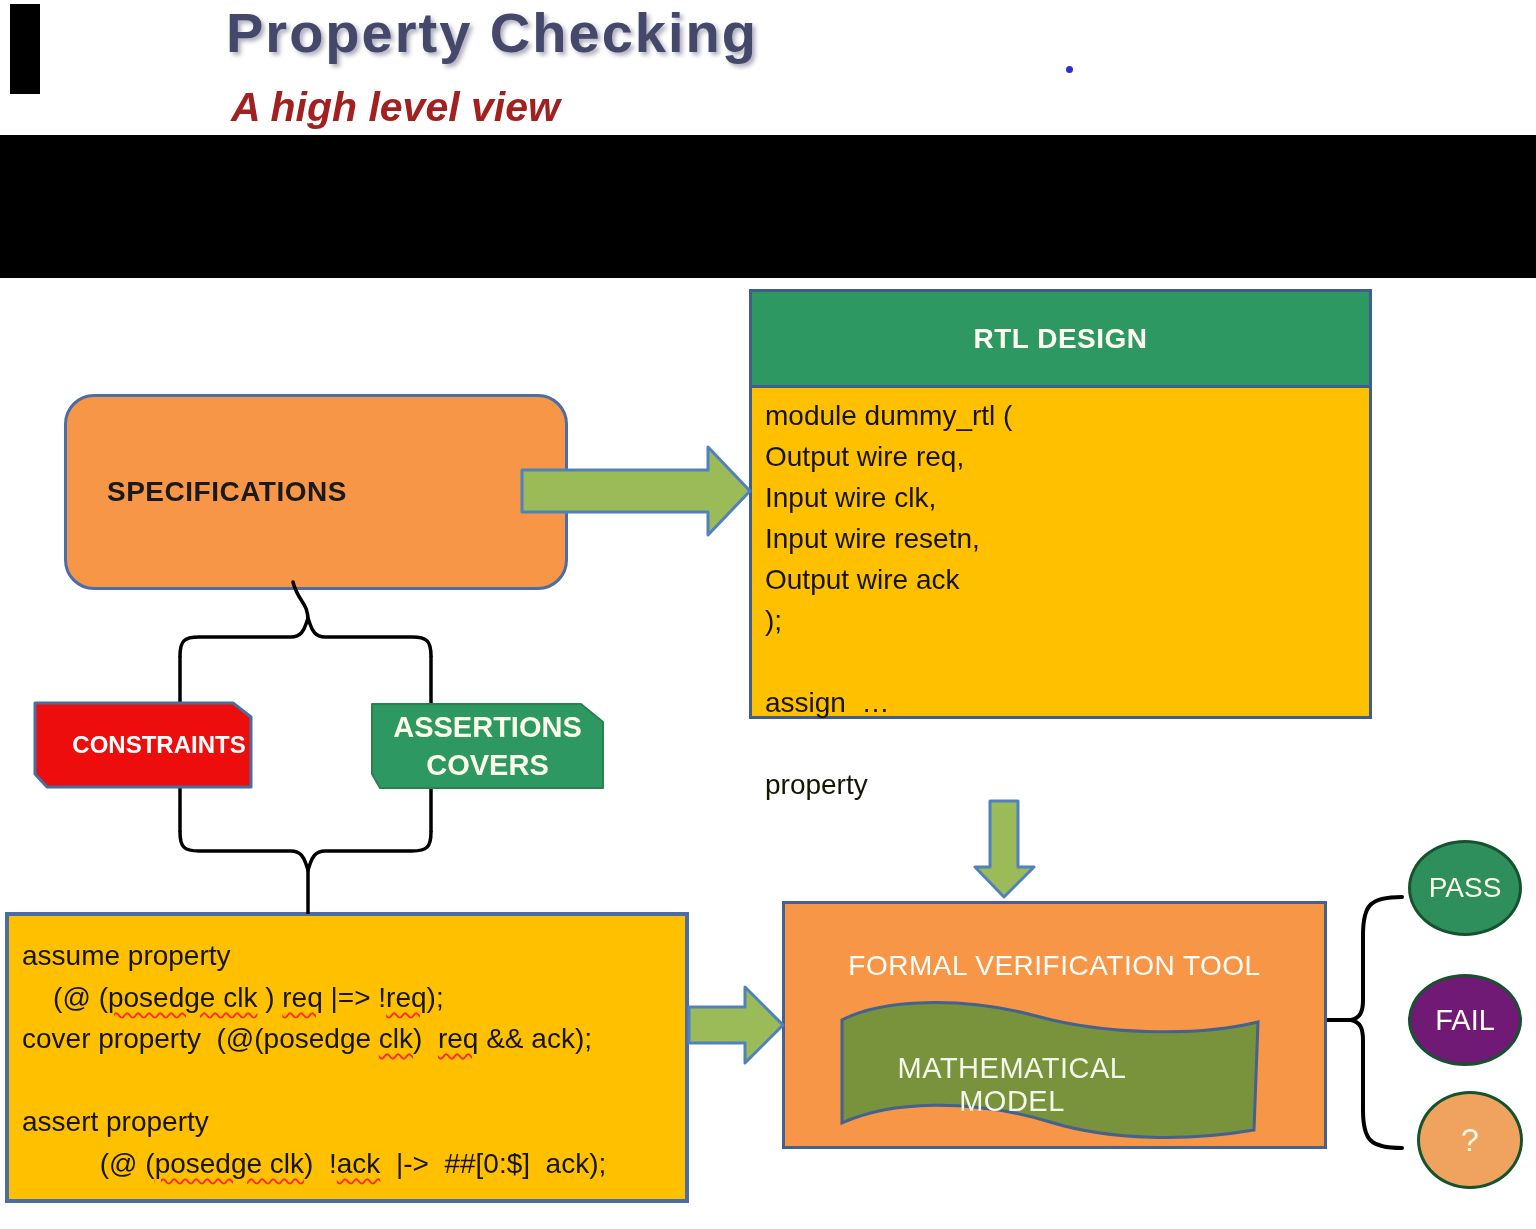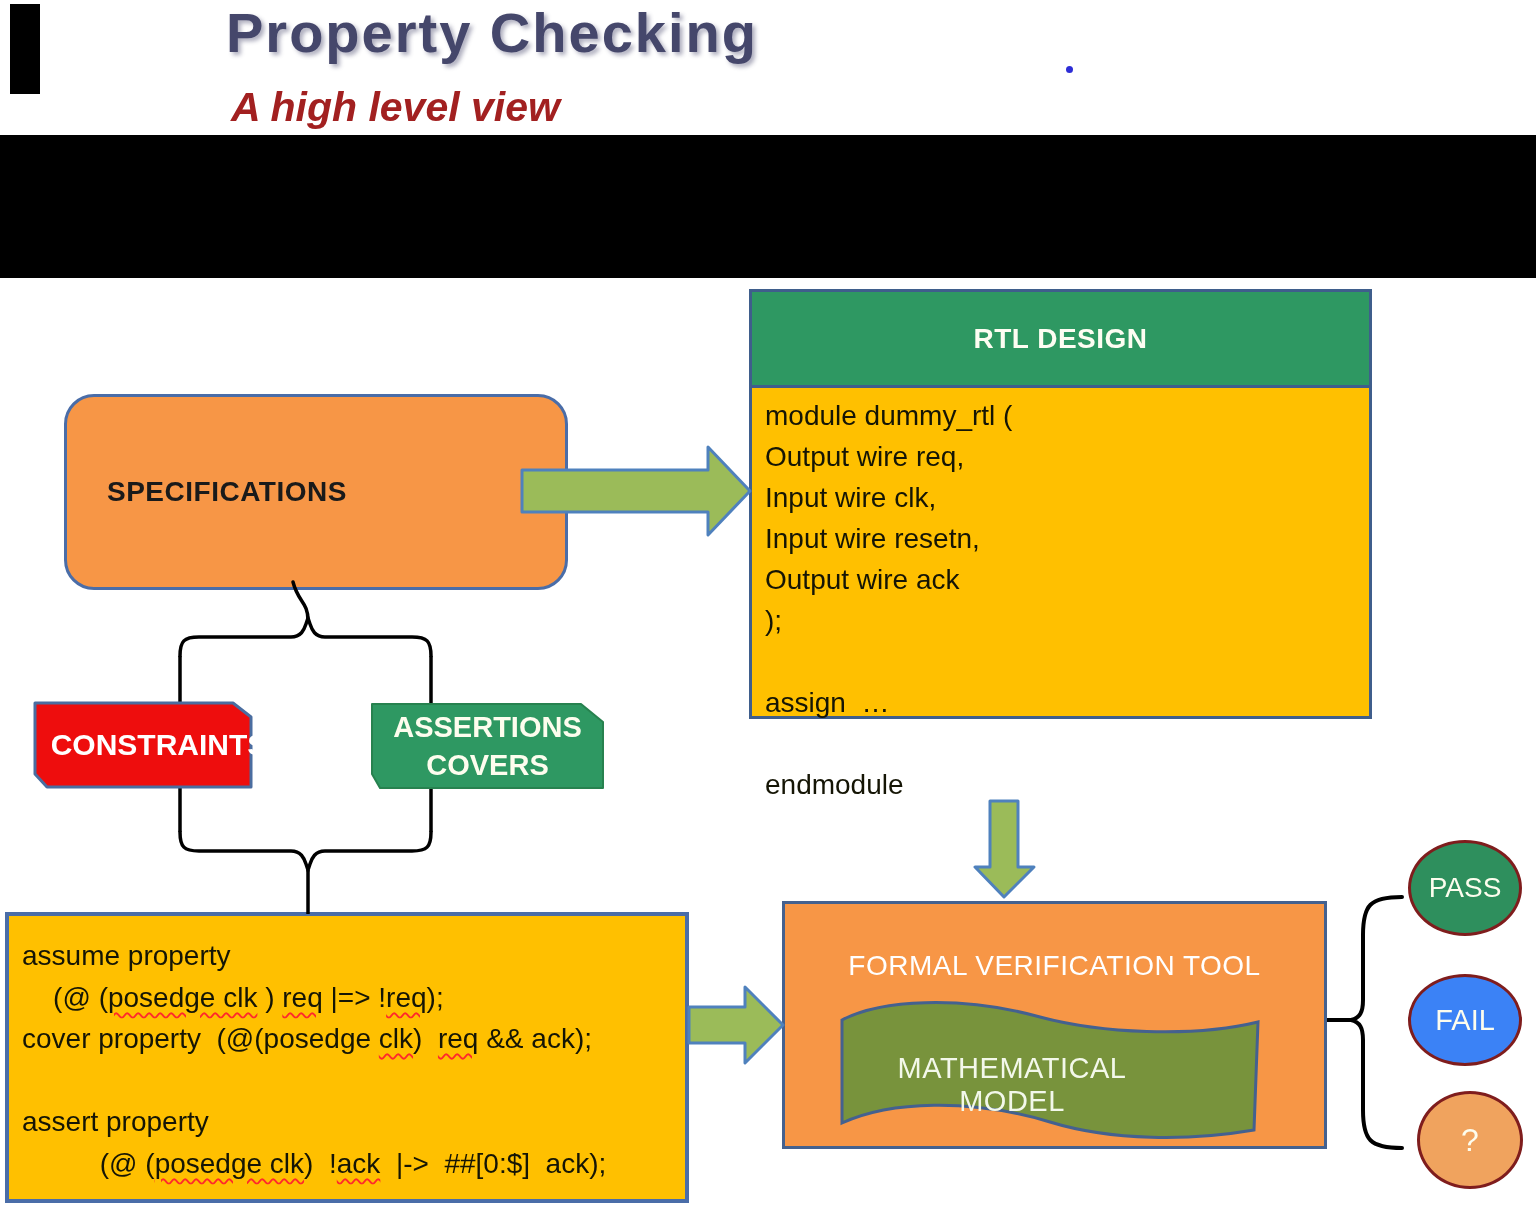--- a/index.html
+++ b/index.html
@@ -35,30 +35,30 @@
 
   .fvt-box{left:782px;top:901px;width:545px;height:248px;background:#F79646;border:3px solid #44618f;
            box-sizing:border-box;z-index:1;}
   .fvt-title{left:782px;top:950px;width:545px;text-align:center;font-size:28px;color:#ffffff;
              letter-spacing:0.5px;z-index:10;}
   .model-label{left:842px;top:1052px;width:340px;text-align:center;font-size:29px;color:#f3f8ea;
                letter-spacing:0.5px;z-index:10;}
 
   
   .constraints-label{left:35px;top:703px;width:248px;height:84px;display:flex;align-items:center;
-                     justify-content:center;font-size:30px;font-weight:600;color:#fff;z-index:10;}
+                     justify-content:center;font-size:24px;font-weight:600;color:#fff;z-index:10;}
   .assertions-label{left:372px;top:704px;width:231px;height:84px;display:flex;flex-direction:column;
                     align-items:center;justify-content:center;font-size:29px;font-weight:600;color:#fdfdee;
                     line-height:38px;z-index:10;}
 
   
-  .outcome{border-radius:50%;border:3px solid #7f1d1d;display:flex;align-items:center;justify-content:center;
+  .outcome{border-radius:50%;border:3px solid #14532d;display:flex;align-items:center;justify-content:center;
            color:#fdfdee;z-index:10;box-sizing:border-box;}
   .outcome-pass{left:1408px;top:840px;width:114px;height:96px;background:#2e8f5d;font-size:28px;}
-  .outcome-fail{left:1408px;top:974px;width:114px;height:92px;background:#3b82f6;font-size:29px;}
+  .outcome-fail{left:1408px;top:974px;width:114px;height:92px;background:#701a75;font-size:29px;}
   .outcome-q{left:1417px;top:1091px;width:106px;height:98px;background:#f0a35e;font-size:32px;}
 
   svg.overlay{position:absolute;left:0;top:0;z-index:5;pointer-events:none;}
 </style>
 </head>
 <body>
 
 <div id="stage">
 
   <div class="abs corner-mark"></div>
@@ -98,21 +98,21 @@
 
     <polygon points="35,703 233,703 251,717 251,787 47,787 35,774" fill="#ee0d0d" stroke="#4a6da0" stroke-width="3" stroke-linejoin="round"></polygon>
     <polygon points="372,704 581,704 603,722 603,788 380,788 372,774" fill="#2e9862" stroke="#27824f" stroke-width="2" stroke-linejoin="round"></polygon>
 
     <path d="M842,1020 C880,1000 960,995 1040,1017 C1100,1033 1192,1038 1258,1022 L1254,1130 C1190,1141 1112,1141 1050,1122 C970,1098 890,1101 842,1123 Z" fill="#78933c" stroke="#44618f" stroke-width="3"></path>
 
     <path d="M1327,1020 L1351,1020" fill="none" stroke="#000" stroke-width="4"></path>
     <path d="M1402,897 C1370,897 1363,905 1363,935 L1363,1000 C1363,1012 1360,1018 1351,1020 C1360,1022 1363,1028 1363,1040 L1363,1110 C1363,1140 1370,1148 1402,1148" fill="none" stroke="#000" stroke-width="4" stroke-linecap="round"></path>
   </svg>
 
-  <div class="abs rtl-code"><div>module dummy_rtl (</div><div>Output wire req,</div><div>Input wire clk,</div><div>Input wire resetn,</div><div>Output wire ack</div><div>);</div><div>&nbsp;</div><div>assign  …</div><div>&nbsp;</div><div>endmodule</div></div>
+  <div class="abs rtl-code"><div>module dummy_rtl (</div><div>Output wire req,</div><div>Input wire clk,</div><div>Input wire resetn,</div><div>Output wire ack</div><div>);</div><div>&nbsp;</div><div>assign  …</div><div>&nbsp;</div><div>property</div></div>
 
   <div class="abs constraints-label">CONSTRAINTS</div>
   <div class="abs assertions-label">
     <div>ASSERTIONS</div>
     <div>COVERS</div>
   </div>
 
   <div class="abs prop-code"><div><span>assume property</span></div><div><span>    (@ (</span><span class="sq">posedge clk</span><span> ) </span><span class="sq">req</span><span> |=&gt; !</span><span class="sq">req</span><span>);</span></div><div><span>cover property  (@(posedge </span><span class="sq">clk</span><span>)  </span><span class="sq">req</span><span> &amp;&amp; ack);</span></div><div>&nbsp;</div><div><span>assert property</span></div><div><span>          (@ (</span><span class="sq">posedge clk</span><span>)  !</span><span class="sq">ack</span><span>  |-&gt;  ##[0:$]  ack);</span></div></div>
 
   <div class="abs fvt-title">FORMAL VERIFICATION TOOL</div>

